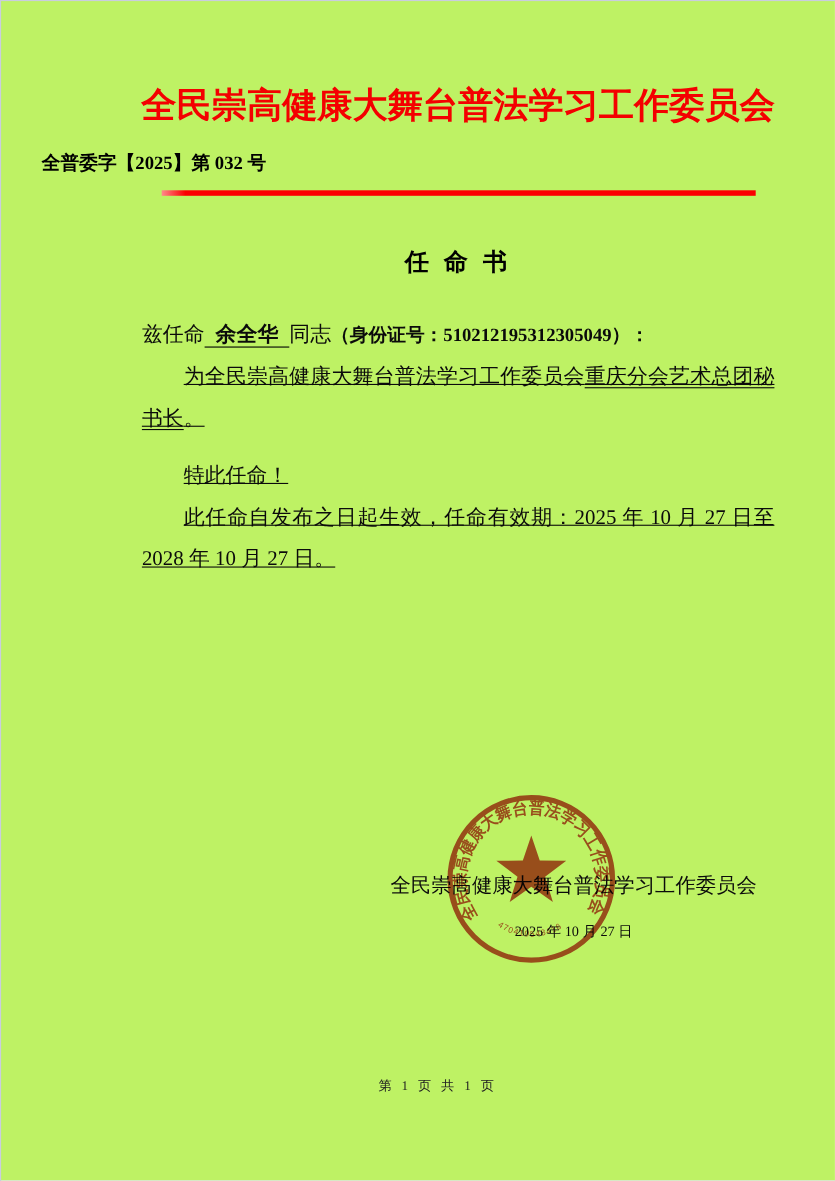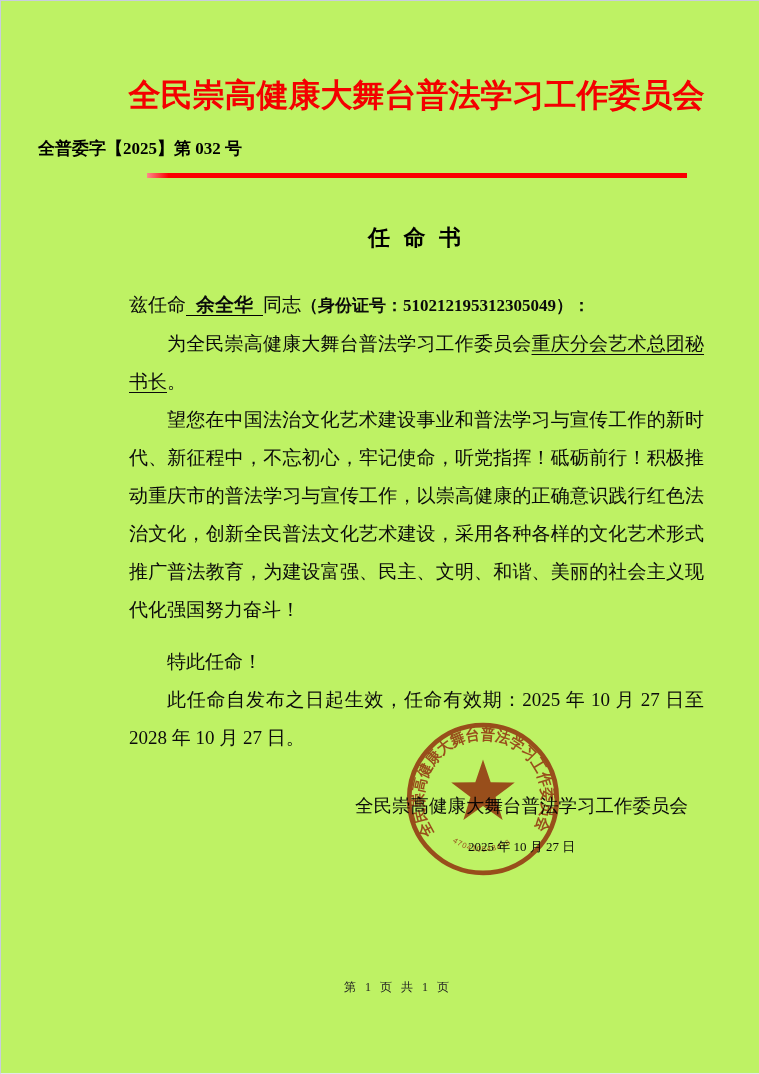--- a/index.html
+++ b/index.html
@@ -48,21 +48,21 @@
     color:#000;
   }
   .body-text{
     margin:28px 91px 0;
     font-size:19px;
     line-height:38px;
     text-align:justify;
     color:#0b0b0b;
   }
   .para{margin:0;}
-  .indent{text-indent:38px;}
+  .indent{text-indent:38px;text-decoration:underline;}
   .gap-before{margin-top:14px;}
   .appointee-name{
     font-weight:700;
     padding:0 10px;
     border-bottom:1.6px solid #000;
   }
   .kai{
     font-size:17px;
     font-weight:bold;
   }
@@ -119,21 +119,20 @@
 
   <div class="red-divider"></div>
 
   <div class="doc-title">任 命 书</div>
 
   <div class="body-text">
     <p class="para"><span>兹任命</span><span class="appointee-name">余全华</span><span>同志</span><span class="kai">（身份证号：510212195312305049）：</span></p>
 
     <p class="para indent"><span>为全民崇高健康大舞台普法学习工作委员会</span><span class="pos-underline">重庆分会艺术总团秘书长</span><span>。</span></p>
 
-    <p class="para indent">望您在中国法治文化艺术建设事业和普法学习与宣传工作的新时代、新征程中，不忘初心，牢记使命，听党指挥！砥砺前行！积极推动重庆市的普法学习与宣传工作，以崇高健康的正确意识践行红色法治文化，创新全民普法文化艺术建设，采用各种各样的文化艺术形式推广普法教育，为建设富强、民主、文明、和谐、美丽的社会主义现代化强国努力奋斗！</p>
 
     <p class="para indent gap-before">特此任命！</p>
 
     <p class="para indent">此任命自发布之日起生效，任命有效期：2025 年 10 月 27 日至 2028 年 10 月 27 日。</p>
   </div>
 
   <div class="signature">
     <div class="org-line">全民崇高健康大舞台普法学习工作委员会</div>
     <div class="date-line">2025 年 10 月 27 日</div>
   </div>

